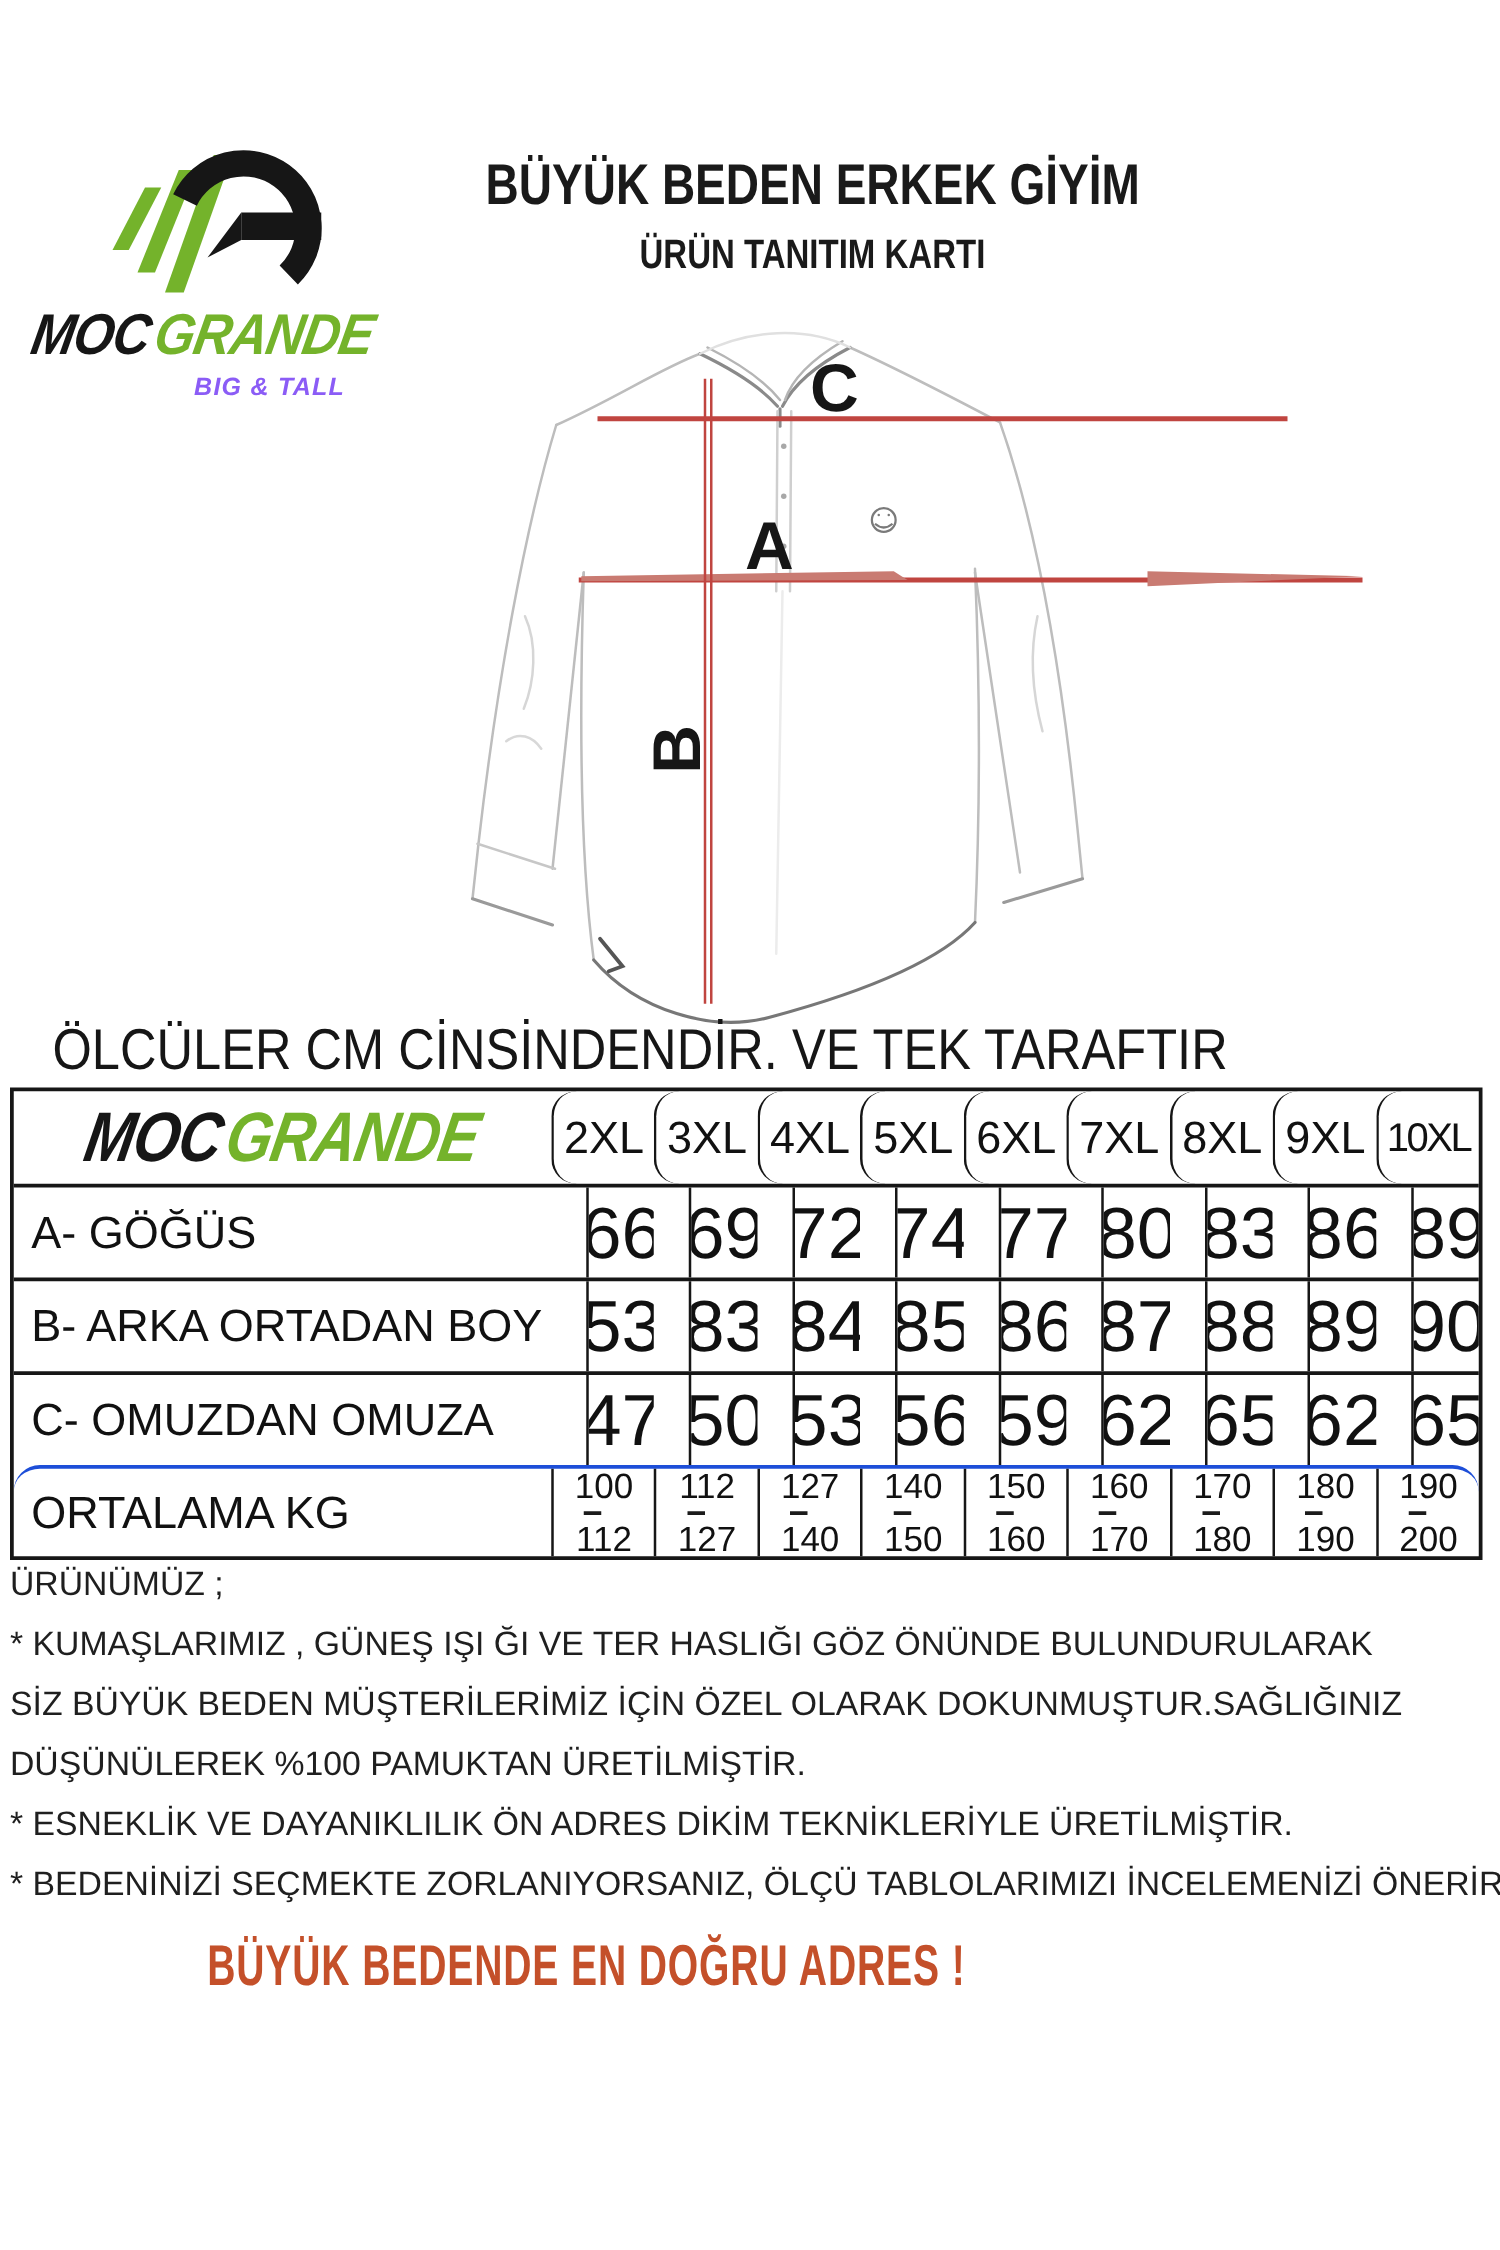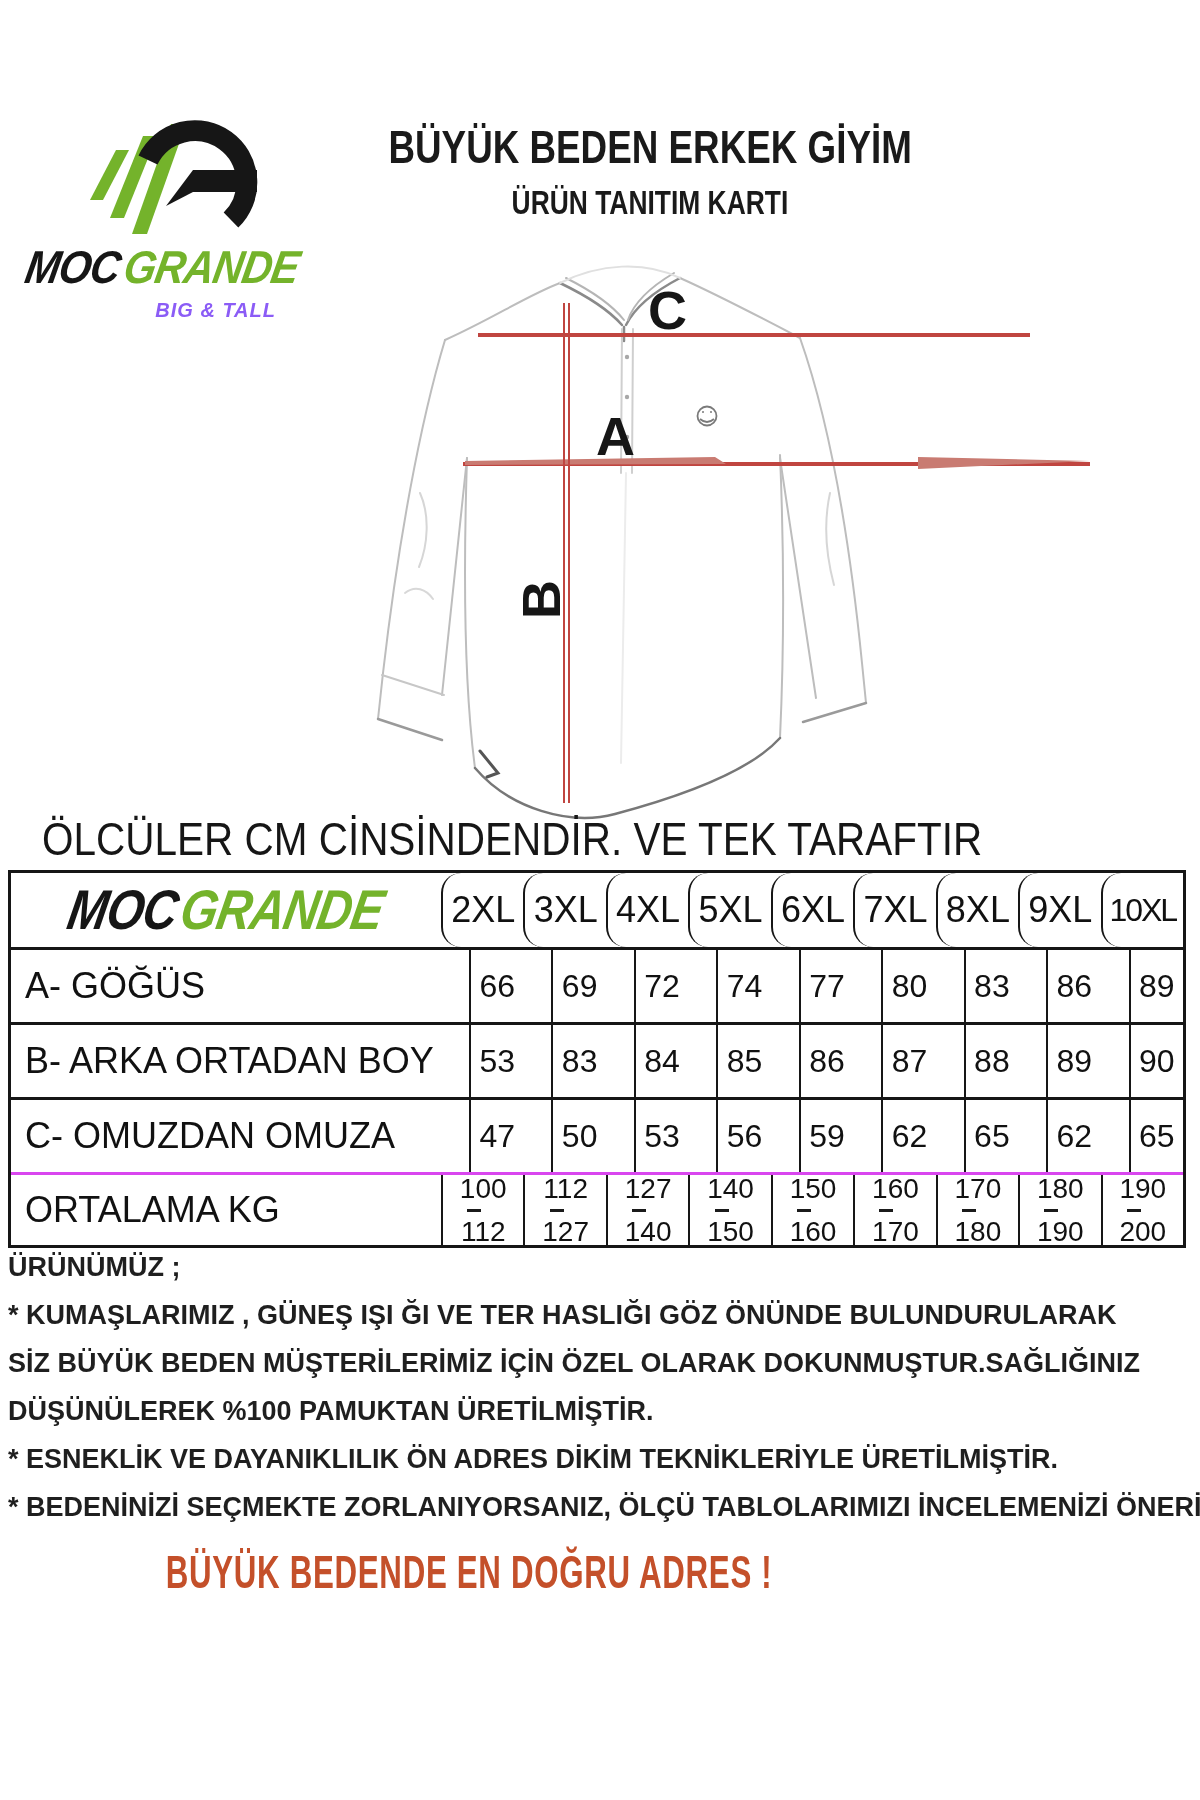--- a/index.html
+++ b/index.html
@@ -21,33 +21,33 @@
   .main-title{font-size:46px; line-height:1;}
   .sub-title{font-size:33px; line-height:1; margin-top:16px;}
   
   .shirt-svg{position:absolute; left:270px; top:243px;}
   
   .units-heading{position:absolute; left:42px; top:812px; font-size:46px; font-weight:400; color:#161616; white-space:nowrap; transform:scaleX(0.88); transform-origin:left center; letter-spacing:0px;}
   
   .size-table{position:absolute; left:8px; top:870px; width:1178px; border:3px solid #161616; box-sizing:border-box; background:#fff;}
   .trow{display:grid; grid-template-columns:430px repeat(9,1fr); height:74px;}
   .rows-wrap .trow{border-top:3px solid #161616; height:72px;gap:28px;}
-  .trow.kg-row{border-top:3px solid #d946ef; height:70px;}
+  .trow.kg-row{border-top:3px solid #1d4ed8; height:70px;border-radius:21px;}
   .tcell{display:flex; align-items:center; justify-content:center; border-left:2px solid #161616; overflow:hidden;}
   .trow .tcell:first-child{border-left:none;}
   .thead{font-size:36px; color:#111; font-weight:400;border-radius:20px;}
   .thead.sz-wide{font-size:32px; letter-spacing:-2px;}
   .tlabel{justify-content:flex-start; padding-left:14px; font-size:36px; color:#111; white-space:nowrap;}
-  .tval{font-size:32px; color:#111;}
+  .tval{font-size:58px; color:#111;}
   .logo-cell{justify-content:center;}
   .table-wordmark{font-size:56px; transform:skewX(-10deg) scaleX(0.85); transform-origin:center; letter-spacing:1px;}
   .kgcell{flex-direction:column; font-size:28px; line-height:0.98; color:#111;justify-content:space-between;}
   .kgsep{width:14px; height:3px; background:#1b1b1b; margin:1px 0; transform:translateX(-9px);}
   
-  .notes{position:absolute; left:8px; top:1252px; width:1180px; font-size:27px; color:#1f1f1f;font-weight:bold;}
+  .notes{position:absolute; left:8px; top:1252px; width:1180px; font-size:27px; color:#1f1f1f;}
   .note-line{height:48px; line-height:30px; white-space:nowrap;}
   
   .slogan-wrap{position:absolute; left:0; top:1545px; width:980px; text-align:left;padding-left:23px;}
   .slogan{display:inline-block; font-size:46px; font-weight:700; color:#c4502a; transform:scaleX(0.68); transform-origin:center; white-space:nowrap; letter-spacing:1px;}
 </style>
 </head>
 <body>
 
 <div class="page">
 

